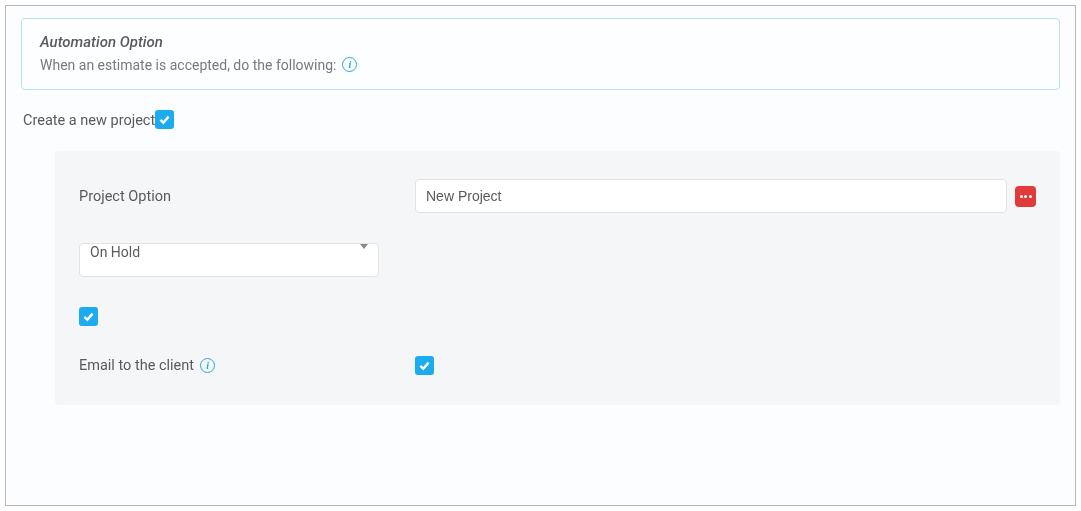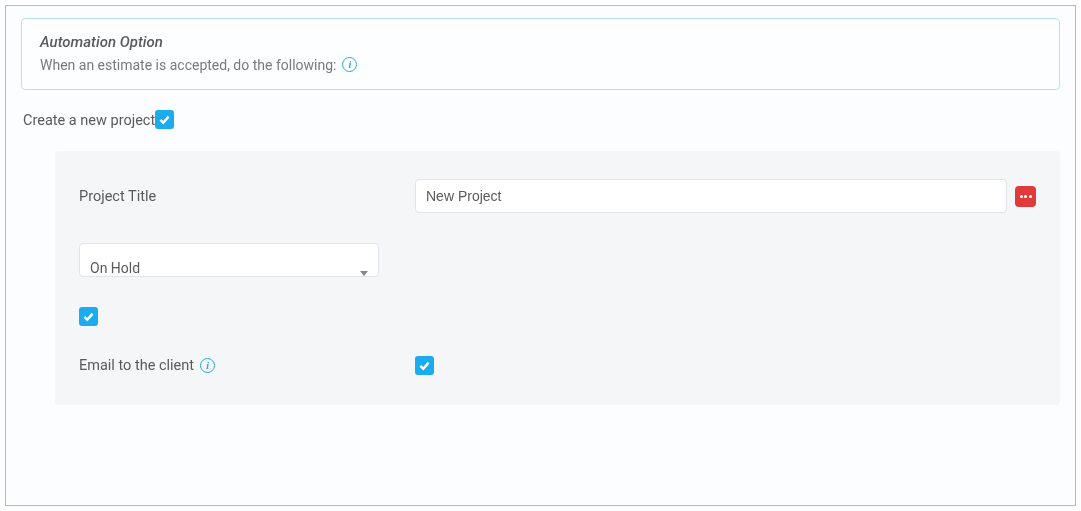--- a/index.html
+++ b/index.html
@@ -117,21 +117,21 @@
     .select-input {
       width: 300px;
       height: 34px;
       border: 1px solid #e0e3e8;
       border-radius: 4px;
       background: #fff;
       padding: 0 10px;
       font-size: 14px;
       color: #5a5a5a;
       display: flex;
-      align-items: flex-end;
+      align-items: flex-start;
       justify-content: space-between;
       cursor: pointer;
     }
     .caret-down {
       width: 0; height: 0;
       border-left: 4px solid transparent;
       border-right: 4px solid transparent;
       border-top: 5px solid #888;
     }
     .assign-input {
@@ -180,21 +180,21 @@
     <span class="checkbox">
       <svg viewBox="0 0 16 16">
           <polyline points="3,8.5 6.5,12 13,4.5"></polyline>
         </svg>
     </span>
   </div>
 
   <div class="project-panel">
 
     <div class="form-row">
-      <div class="form-label">Project Title</div>
+      <div class="form-label">Project Option</div>
       <div class="input-wrap">
         <input type="text" class="text-input" value="New Project" style="">
         <span class="red-btn">
           <span class="dots">
             <span class="dot"></span>
               <span class="dot"></span>
               <span class="dot"></span>
           </span>
         </span>
       </div>

